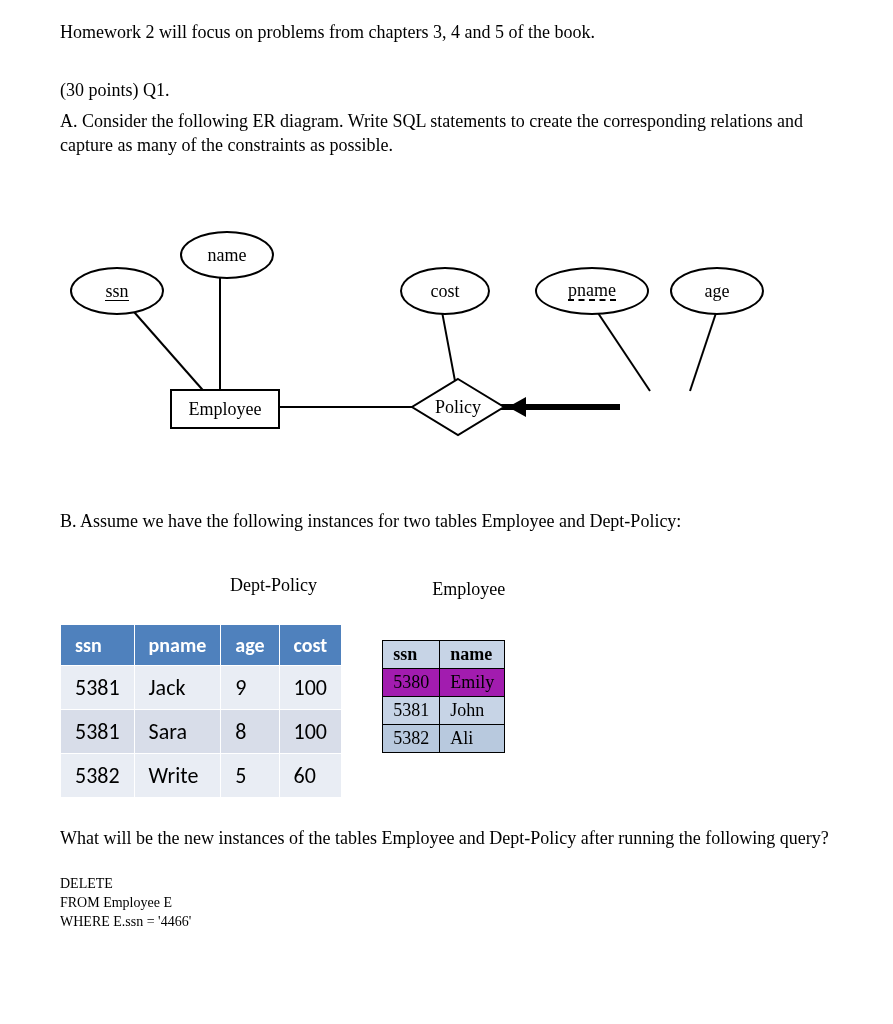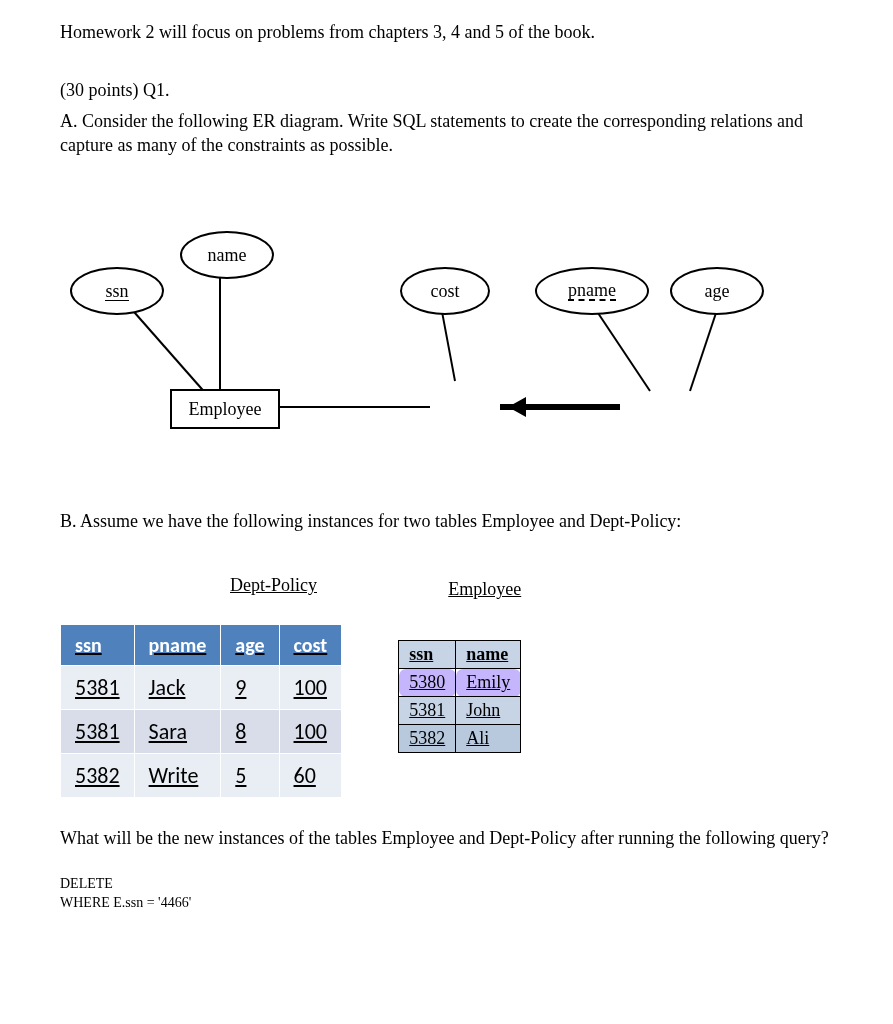--- a/index.html
+++ b/index.html
@@ -59,23 +59,22 @@
   }
   .solid-underline {
     border-bottom: 1.5px solid #000;
     line-height: 1;
   }
 
   
   .tables-row {
     display: flex;
     align-items: flex-start;
-    gap: 56px;
+    gap: 40px;
     margin-top: 8px;
-    text-decoration: underline;
   }
   .tbl-block { }
   .tbl-title {
     font-family: "Times New Roman", serif;
     font-size: 18px;
     margin-bottom: 10px;
   }
   table.data {
     border-collapse: collapse;
     font-family: Calibri, Arial, sans-serif;
@@ -111,21 +110,21 @@
   }
   table.emp th, table.emp td {
     border: 1px solid #000;
     padding: 3px 10px;
   }
   table.emp th {
     background: #c7d4e6;
     font-weight: bold;
     text-align: left;
   }
-  table.emp tbody tr:nth-child(1) td { background:#c4b5fd;border-radius:7px; }
+  table.emp tbody tr:nth-child(1) td { background:#a21caf; }
   table.emp tbody tr:nth-child(2) td { background:#c7d4e6; }
   table.emp tbody tr:nth-child(3) td { background:#b8c9de; }
 
   .sql { font-family: "Times New Roman", serif; font-size:14px; line-height:1.35; }
 </style>
 </head>
 <body>
 
 <p>Homework 2 will focus on problems from chapters 3, 4 and 5 of the book.</p>
 <div class="gap-lg"></div>
@@ -168,20 +167,26 @@
     <span class="dotted-underline">pname</span>
   </div>
   <div class="oval" style="left:610px; top:46px; width:90px; height:44px;">
     <span>age</span>
   </div>
 
   <div class="rect" style="left:110px; top:168px; width:106px; height:36px;">
     <span>Employee</span>
   </div>
 
+  <div class="diamond" style="left:350px; top:156px;">
+    <svg width="96" height="60">
+        <polygon points="48,2 94,30 48,58 2,30" fill="#fff" stroke="#000" stroke-width="2"></polygon>
+      </svg>
+    <span>Policy</span>
+  </div>
 
 </div>
 
 <div class="gap-md"></div>
 <p>B. Assume we have the following instances for two tables Employee and Dept-Policy:</p>
 <div class="gap-lg"></div>
 
 <div class="tables-row">
   <div class="tbl-block">
     <div class="tbl-title" style="padding-left:170px;">Dept-Policy</div>
@@ -244,14 +249,15 @@
       </tbody>
     </table>
   </div>
 </div>
 
 <div class="gap-lg"></div>
 <p>What will be the new instances of the tables Employee and Dept-Policy after running the following query?</p>
 <div class="gap-md"></div>
 <div class="sql">
   <div>DELETE</div>
+  <div>FROM Employee  E</div>
   <div>WHERE E.ssn = '4466'</div>
 </div>
 
 </body></html>

